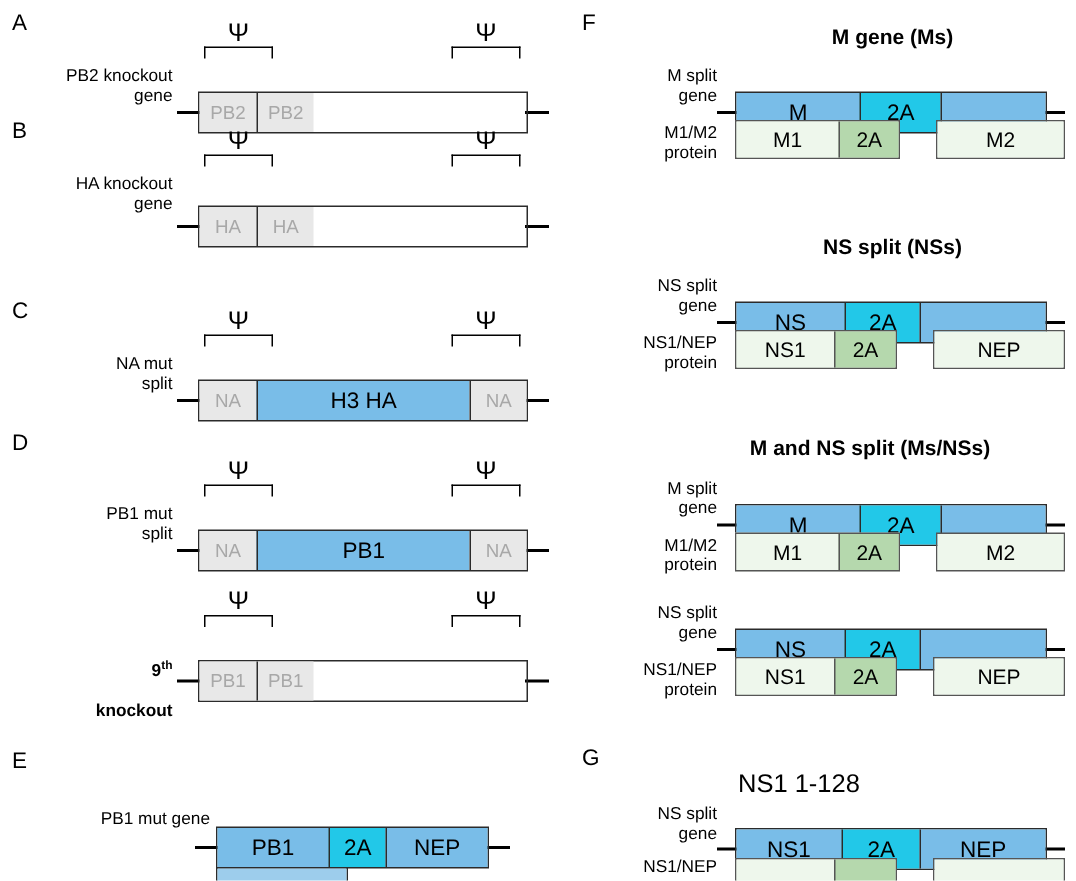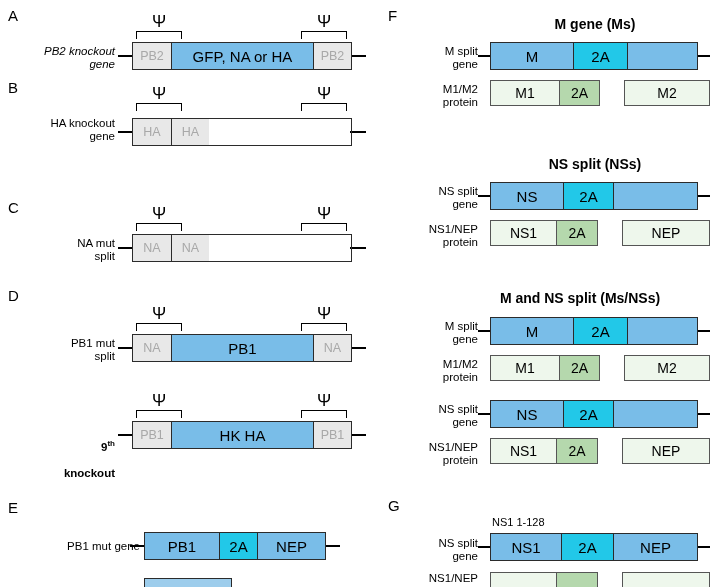--- a/index.html
+++ b/index.html
@@ -10,21 +10,21 @@
     -webkit-font-smoothing:antialiased;
   }
   .panel-letter{
     position:absolute;font-size:15px;line-height:15px;color:#000;
   }
   .row-label{
     position:absolute;text-align:right;font-size:11.5px;line-height:13px;
     color:#000;white-space:pre-line;
   }
   
-  .construct{position:absolute;height:28px;}
+  .construct{position:absolute;height:28px;margin-top:19px;}
   .lead-line,.tail-line{
     position:absolute;top:50%;height:2.5px;background:#000;margin-top:-1.25px;
   }
   .bar{
     position:absolute;top:0;height:28px;box-sizing:border-box;
     border:1.6px solid #2b2b2b;display:flex;
   }
   .seg{
     box-sizing:border-box;display:flex;align-items:center;justify-content:center;
     font-size:15px;color:#000;overflow:hidden;white-space:nowrap;
@@ -53,45 +53,44 @@
   .psi-br{
     position:absolute;top:18px;height:8px;box-sizing:border-box;
     border-left:1.7px solid #000;border-right:1.7px solid #000;
     border-top:1.7px solid #000;
   }
   .section-title{
     position:absolute;text-align:center;font-size:14px;font-weight:bold;
     color:#000;line-height:16px;
   }
   .annot{
-    position:absolute;font-size:11px;line-height:13px;color:#000;text-align:center;
+    position:absolute;font-size:17px;line-height:13px;color:#000;text-align:center;
   }
 </style>
 </head>
 <body>
 
 <div class="panel-letter" style="left:8px;top:8px;">A</div>
 
 <div class="psi-wrap" style="left:130px;top:13px;width:58px;height:26px;">
   <div class="psi-sym">Ψ</div>
   <div class="psi-br" style="left:6px;width:46px;"></div>
 </div>
 <div class="psi-wrap" style="left:295px;top:13px;width:58px;height:26px;">
   <div class="psi-sym">Ψ</div>
   <div class="psi-br" style="left:6px;width:46px;"></div>
 </div>
 
-<div class="row-label" style="left:20px;top:45px;width:95px;font-style:italic;">PB2 knockout
+<div class="row-label" style="left:20px;top:45px;width:95px;">PB2 knockout
 gene</div>
 <div class="construct" style="left:118px;top:42px;width:248px;">
   <div class="lead-line" style="left:0;width:16px;"></div>
   <div class="tail-line" style="right:0;width:16px;"></div>
   <div class="bar" style="left:14px;width:220px;">
     <div class="seg utr" style="width:38px;">PB2</div>
-    <div class="seg body divider" style="flex:1;">GFP, NA or HA</div>
     <div class="seg utr divider" style="width:38px;">PB2</div>
   </div>
 </div>
 
 <div class="panel-letter" style="left:8px;top:80px;">B</div>
 
 <div class="psi-wrap" style="left:130px;top:85px;width:58px;height:26px;">
   <div class="psi-sym">Ψ</div>
   <div class="psi-br" style="left:6px;width:46px;"></div>
 </div>
@@ -122,20 +121,21 @@
   <div class="psi-br" style="left:6px;width:46px;"></div>
 </div>
 
 <div class="row-label" style="left:20px;top:237px;width:95px;">NA mut
 split</div>
 <div class="construct" style="left:118px;top:234px;width:248px;">
   <div class="lead-line" style="left:0;width:16px;"></div>
   <div class="tail-line" style="right:0;width:16px;"></div>
   <div class="bar" style="left:14px;width:220px;">
     <div class="seg utr" style="width:38px;">NA</div>
+    <div class="seg body divider" style="flex:1;">H3 HA</div>
     <div class="seg utr divider" style="width:38px;">NA</div>
   </div>
 </div>
 
 <div class="panel-letter" style="left:8px;top:288px;">D</div>
 
 <div class="psi-wrap" style="left:130px;top:305px;width:58px;height:26px;">
   <div class="psi-sym">Ψ</div>
   <div class="psi-br" style="left:6px;width:46px;"></div>
 </div>
@@ -167,21 +167,20 @@
 
 <div class="row-label" style="left:20px;top:424px;width:95px;font-weight:bold;">
   <span>9</span><sup style="font-size:8px;">th</sup><br>
   <span>knockout</span>
 </div>
 <div class="construct" style="left:118px;top:421px;width:248px;">
   <div class="lead-line" style="left:0;width:16px;"></div>
   <div class="tail-line" style="right:0;width:16px;"></div>
   <div class="bar" style="left:14px;width:220px;">
     <div class="seg utr" style="width:38px;">PB1</div>
-    <div class="seg body divider" style="flex:1;">HK HA</div>
     <div class="seg utr divider" style="width:38px;">PB1</div>
   </div>
 </div>
 
 <div class="panel-letter" style="left:8px;top:500px;">E</div>
 
 <div class="row-label" style="left:20px;top:540px;width:120px;">PB1 mut gene</div>
 <div class="construct" style="left:130px;top:532px;width:210px;">
   <div class="lead-line" style="left:0;width:16px;"></div>
   <div class="tail-line" style="right:0;width:16px;"></div>

